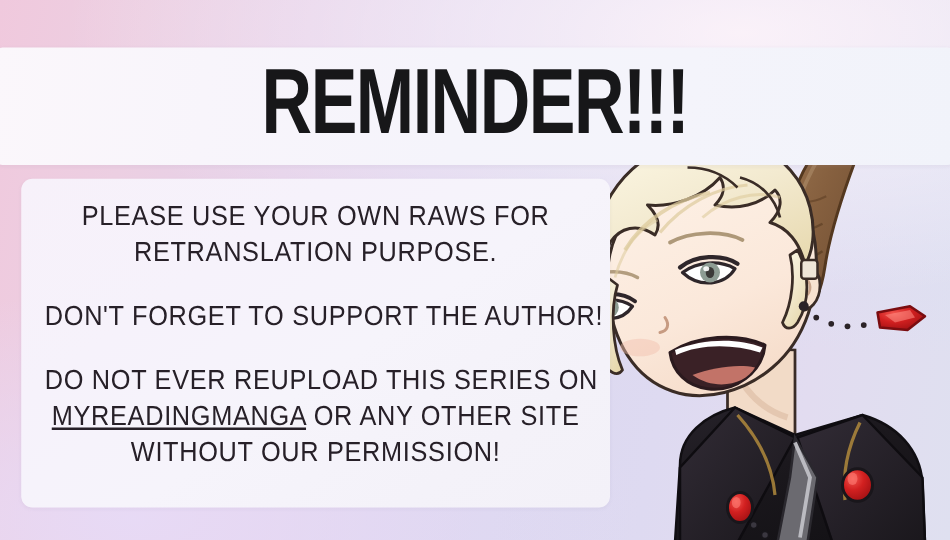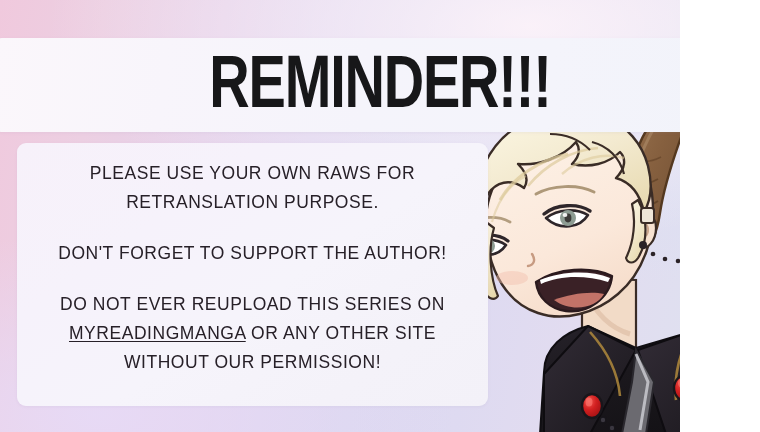--- a/index.html
+++ b/index.html
@@ -2,21 +2,21 @@
 <html><head>
 <meta charset="utf-8">
 <style>
   html, body {
     margin: 0;
     padding: 0;
     background: #ffffff;
   }
   #stage {
     position: relative;
-    width: 680px;
+    width: 760px;
     height: 432px;
     overflow: hidden;
     font-family: "Liberation Sans", sans-serif;
     background: #e9e6f2;
   }
 
   
   .bg-base {
     position: absolute;
     inset: 0;
@@ -96,21 +96,21 @@
     position: absolute;
     left: 17px;
     top: 143px;
     width: 471px;
     height: 263px;
     padding-top: 15px;
     box-sizing: border-box;
     text-align: center;
     color: #272028;
     font-family: "Liberation Sans Narrow", "Liberation Sans", sans-serif;
-    font-size: 19px;
+    font-size: 22px;
     line-height: 29px;
     letter-spacing: 0.6px;
   }
   .para {
     margin: 0;
     transform: scaleX(0.92);
   }
   .para + .para { margin-top: 22px; }
   .para .line { display: block; white-space: nowrap; }
   .u { text-decoration: underline; text-underline-offset: 2px; }

